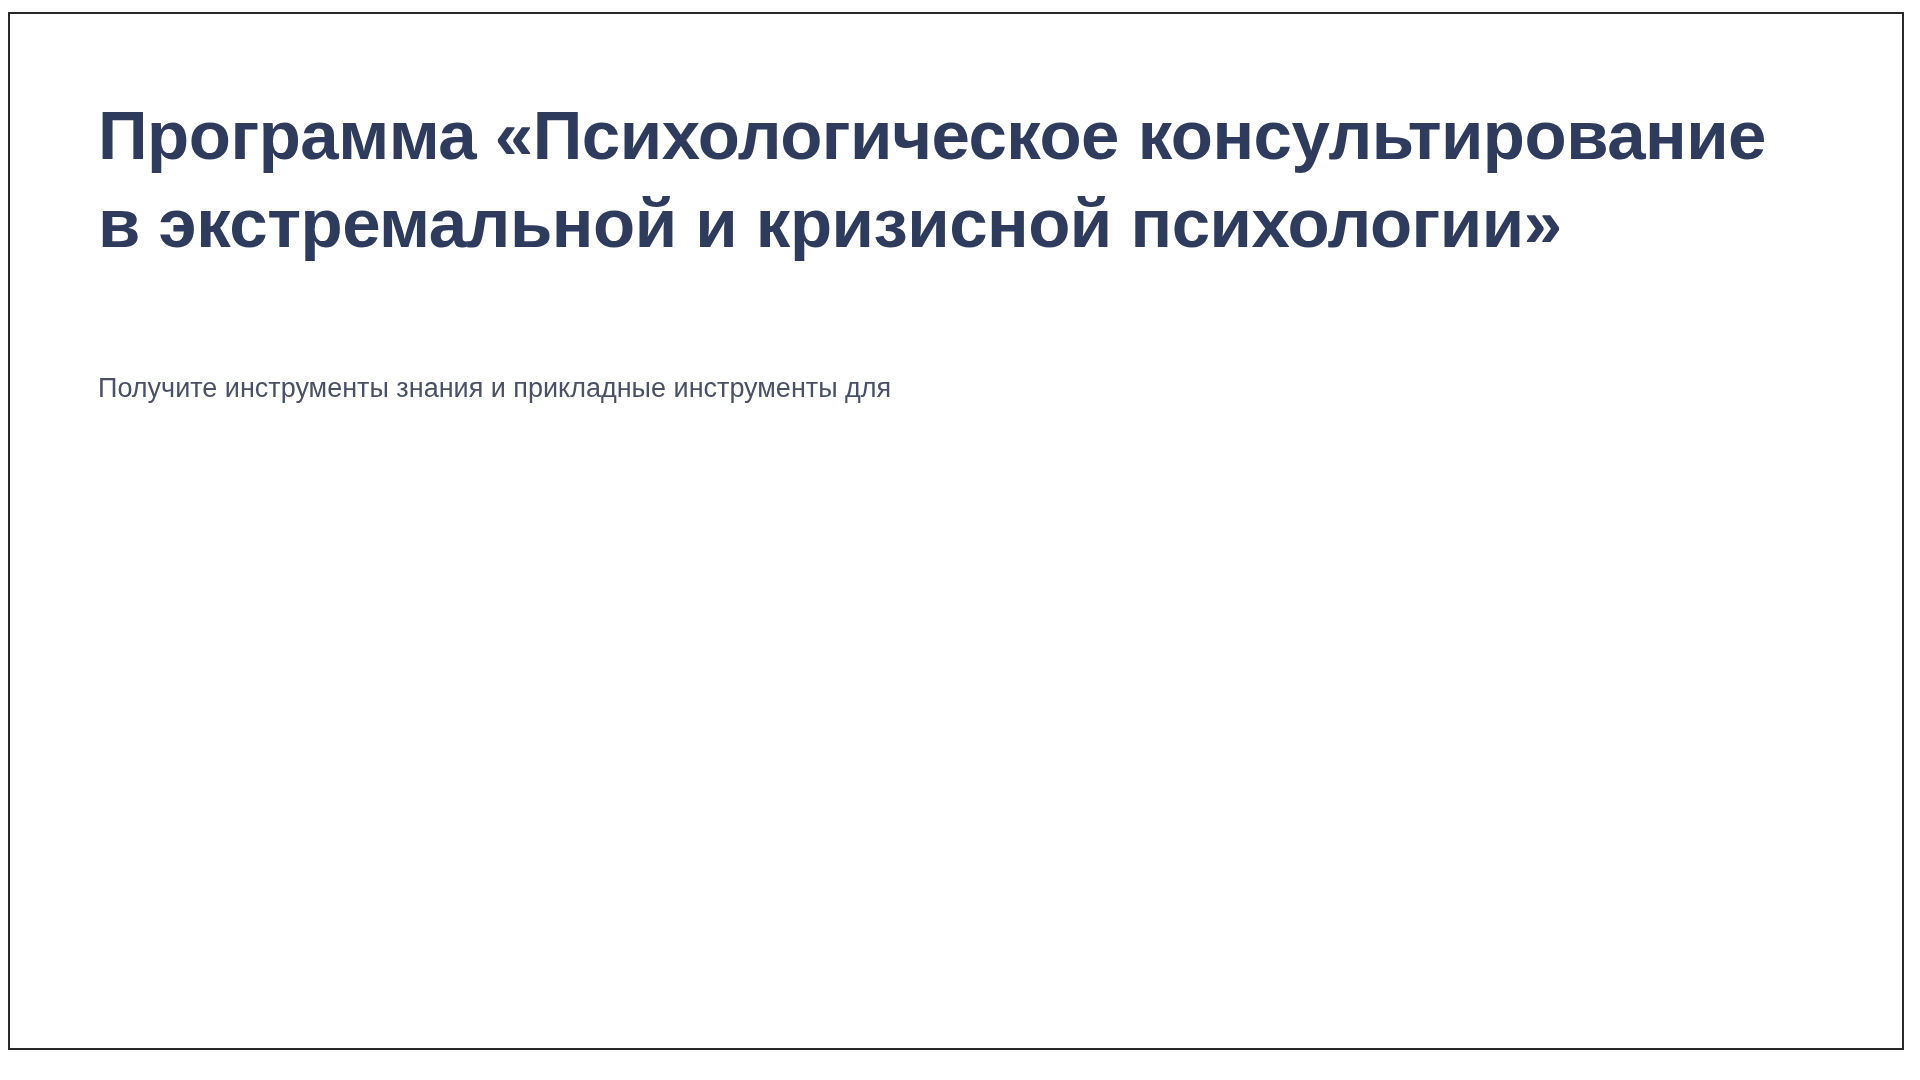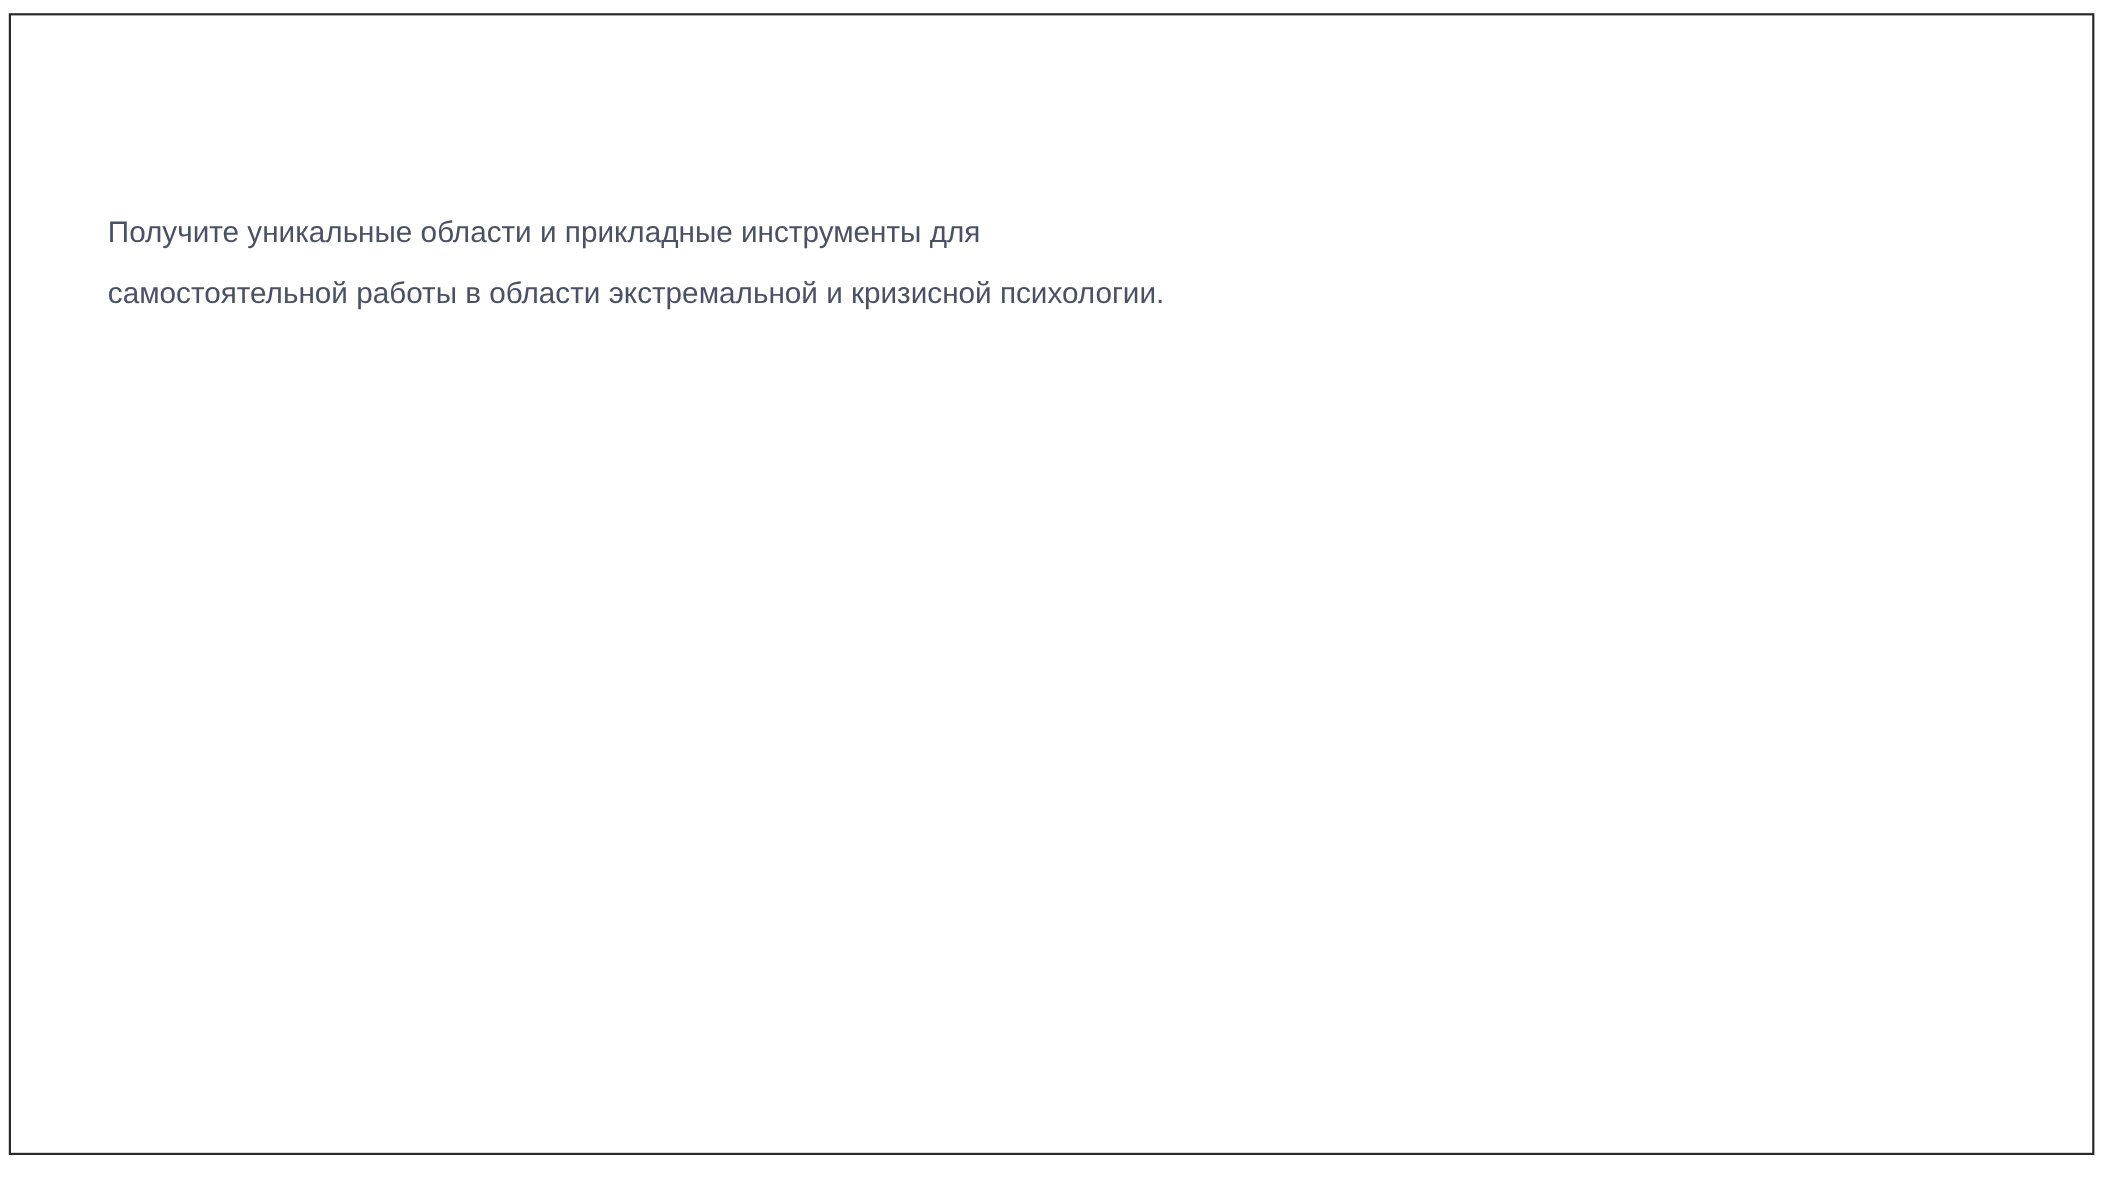--- a/index.html
+++ b/index.html
@@ -86,22 +86,22 @@
     letter-spacing: 0.2px;
   }
 </style>
 </head>
 <body>
 
 <div class="page">
   <div class="card">
     <div class="card-inner">
 
+      <h1 class="program-title">Программа «Психологическое консультирование в экстремальной и кризисной психологии»</h1>
 
       <p class="description">
-        <span class="line">Получите уникальные области и прикладные инструменты для</span>
-        <span class="line">самостоятельной работы в области экстремальной и кризисной психологии.</span>
+        <span class="line">Получите инструменты знания и прикладные инструменты для</span>
       </p>
 
 
     </div>
   </div>
 </div>
 
 </body></html>

